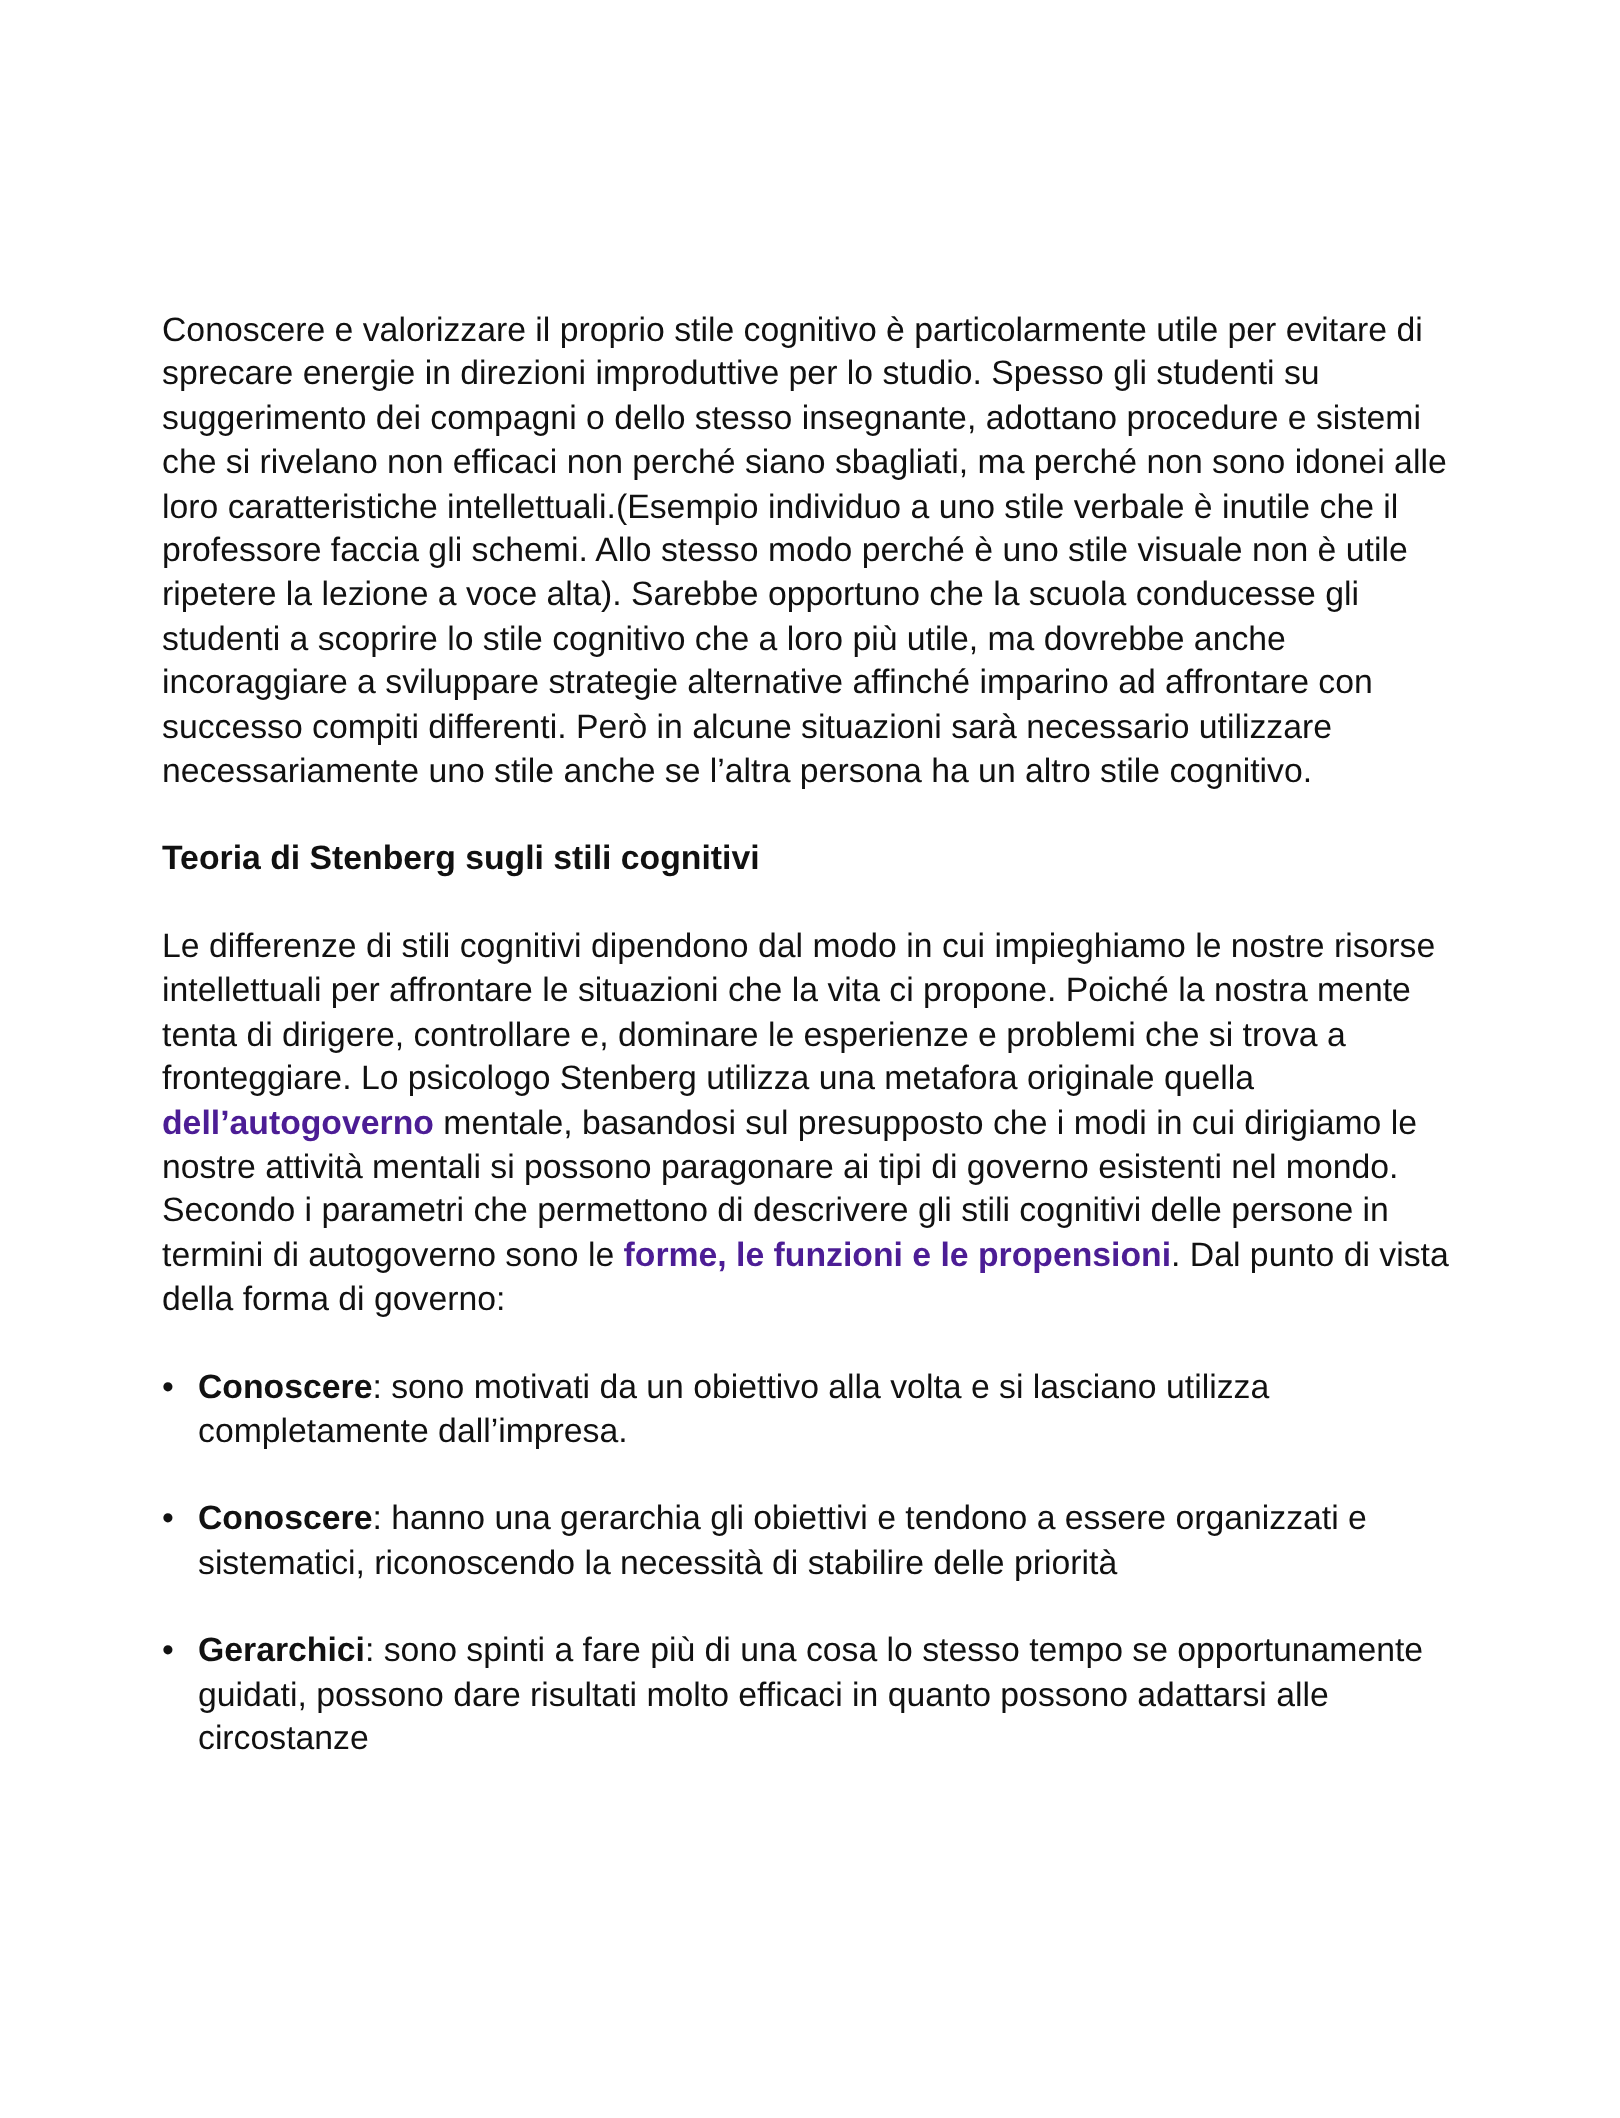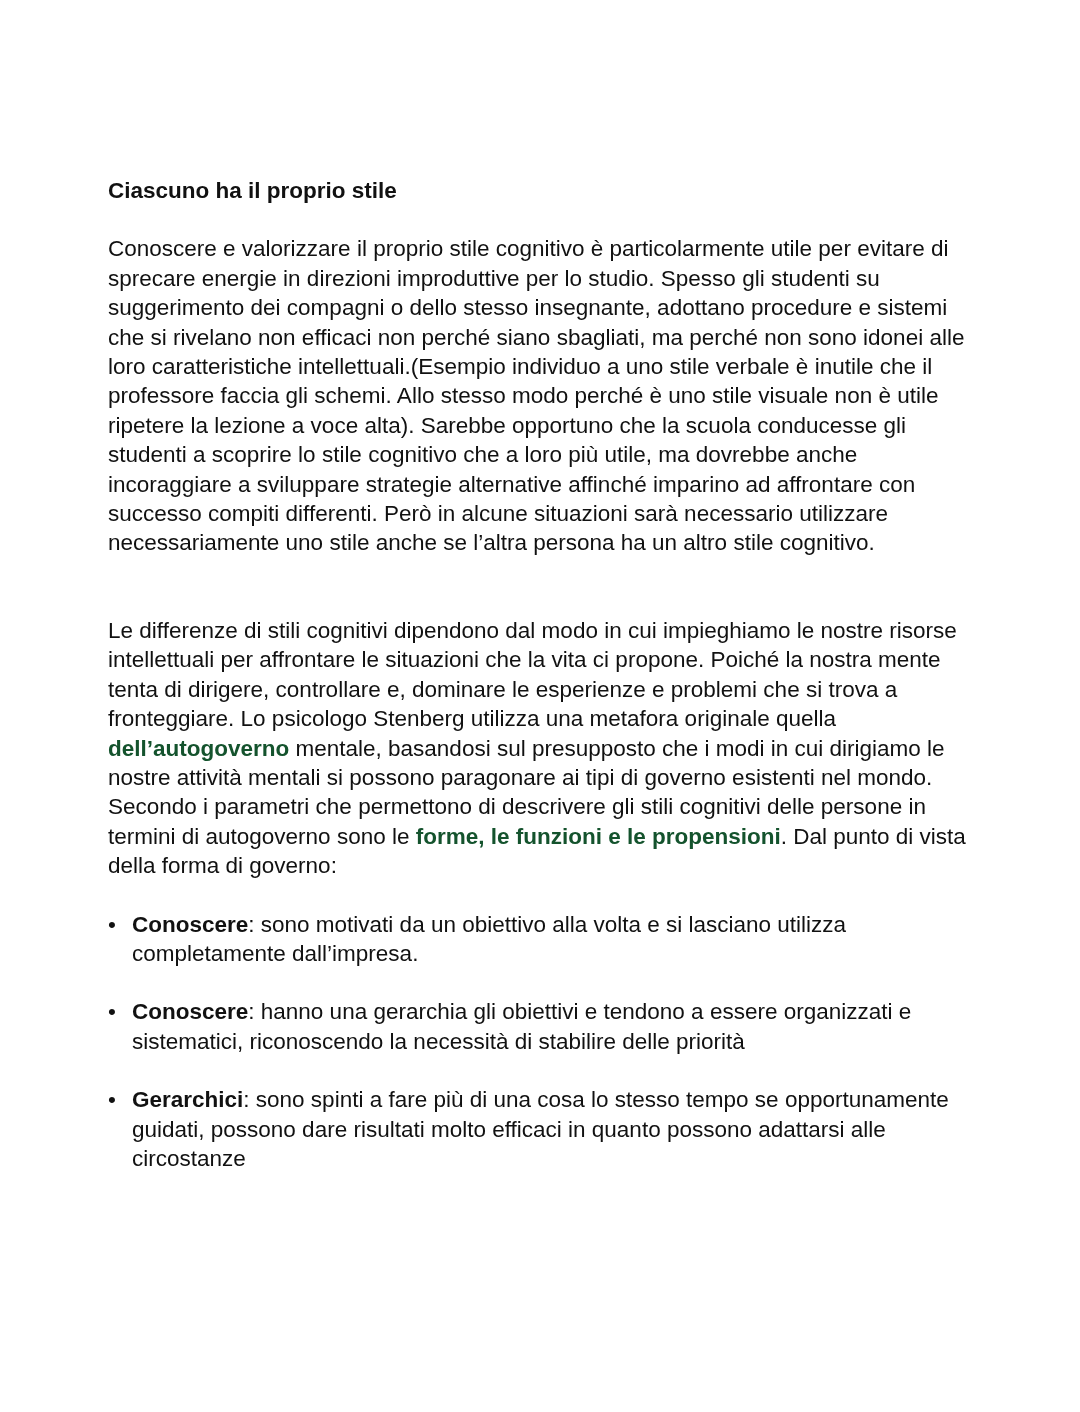--- a/index.html
+++ b/index.html
@@ -4,35 +4,35 @@
 <style>
   html, body { margin: 0; padding: 0; background: #ffffff; }
   body {
     width: 1080px; height: 1412px; position: relative; overflow: hidden;
     font-family: "Liberation Sans", sans-serif; color: #111111;
   }
   .page { position: absolute; left: 108px; top: 176px; width: 870px; }
   .heading { font-weight: bold; font-size: 22.5px; line-height: 29.4px; margin: 0; }
   .para { font-size: 22.5px; line-height: 29.4px; margin: 0; }
   .para b { font-weight: normal; }
-  .red { color: #14532d; font-weight: bold; }
+  .red { color: #4c1d95; font-weight: bold; }
   .gap1 { height: 29px; }
   .list { list-style: none; margin: 0; padding: 0; }
   .list li { position: relative; padding-left: 24px; font-size: 22.5px; line-height: 29.4px; margin-bottom: 29px; }
   .list li .bullet { position: absolute; left: 0; top: 0; width: 14px; text-align: left; }
   .list li b { font-weight: bold; }
 </style>
 </head>
 <body>
 
 <div class="page">
-  <h2 class="heading">Ciascuno ha il proprio stile</h2>
   <div class="gap1"></div>
   <p class="para" id="p1"><b>Conoscere e valorizzare</b><span> il proprio </span><b>stile cognitivo è particolarmente utile</b><span> per evitare </span><b>di sprecare energie</b><span> in direzioni </span><b>improduttive</b><span> per lo </span><b>studio</b><span>. Spesso gli studenti su </span><b>suggerimento dei compagni o dello stesso insegnante</b><span>, adottano </span><b>procedure e sistemi che si rivelano non efficaci</b><span> non perché siano </span><b>sbagliati</b><span>, ma perché non sono </span><b>idonei</b><span> alle loro caratteristiche </span><b>intellettuali.</b><span>(Esempio individuo a uno stile verbale è inutile che il professore faccia gli schemi. Allo stesso modo perché è uno stile visuale non è utile ripetere la lezione a voce alta). Sarebbe opportuno che la scuola </span><b>conducesse</b><span> gli studenti a </span><b>scoprire</b><span> lo </span><b>stile cognitivo</b><span> che a loro più utile, ma dovrebbe anche incoraggiare a sviluppare strategie alternative affinché </span><b>imparino</b><span> ad affrontare con </span><b>successo compiti differenti</b><span>. Però in alcune situazioni sarà necessario utilizzare necessariamente uno </span><b>stile anche se l’altra persona ha un altro stile cognitivo.</b></p>
   <div class="gap1"></div>
+  <h2 class="heading">Teoria di Stenberg sugli stili cognitivi</h2>
   <div class="gap1"></div>
   <p class="para" id="p2"><span>Le differenze di stili cognitivi dipendono dal modo in cui </span><b>impieghiamo</b><span> le nostre risorse </span><b>intellettuali</b><span> per affrontare le situazioni che la </span><b>vita ci propone</b><span>. Poiché la nostra mente tenta di </span><b>dirigere, controllare e, dominare le esperienze</b><span> e problemi che si trova a </span><b>fronteggiare</b><span>. Lo psicologo Stenberg utilizza una </span><b>metafora originale</b><span> quella </span><span class="red">dell’autogoverno</span><span> mentale, basandosi sul presupposto che i modi in cui  dirigiamo le nostre </span><b>attività mentali si possono paragonare ai tipi di governo esistenti nel mondo</b><span>. Secondo i parametri che permettono di descrivere gli stili cognitivi delle persone in termini di autogoverno sono le </span><span class="red">forme, le funzioni e le propensioni</span><span>. Dal punto di vista della forma di governo:</span></p>
   <div class="gap1"></div>
   <ul class="list" id="govlist">
       <li><span class="bullet">•</span><b>Conoscere</b><span>: sono motivati da un obiettivo alla volta e si lasciano utilizza completamente dall’impresa.</span></li>
       <li><span class="bullet">•</span><b>Conoscere</b><span>: hanno una gerarchia gli obiettivi e tendono a essere organizzati e sistematici, riconoscendo la necessità di stabilire delle priorità</span></li>
       <li><span class="bullet">•</span><b>Gerarchici</b><span>: sono spinti a fare più di una cosa lo stesso tempo se opportunamente guidati, possono dare risultati molto efficaci in quanto possono adattarsi alle circostanze</span></li>
     </ul>
 </div>
 

